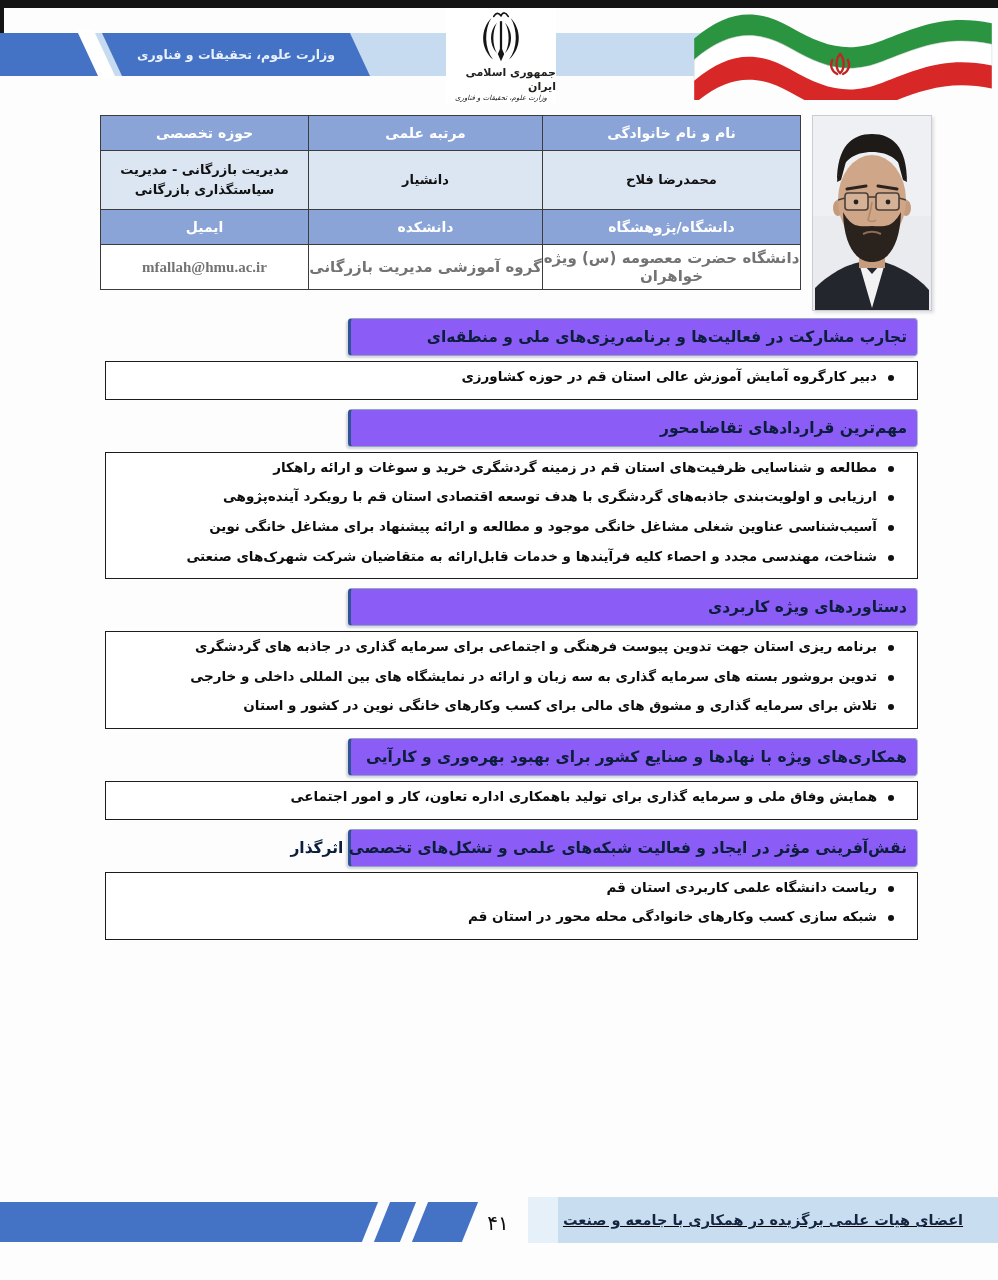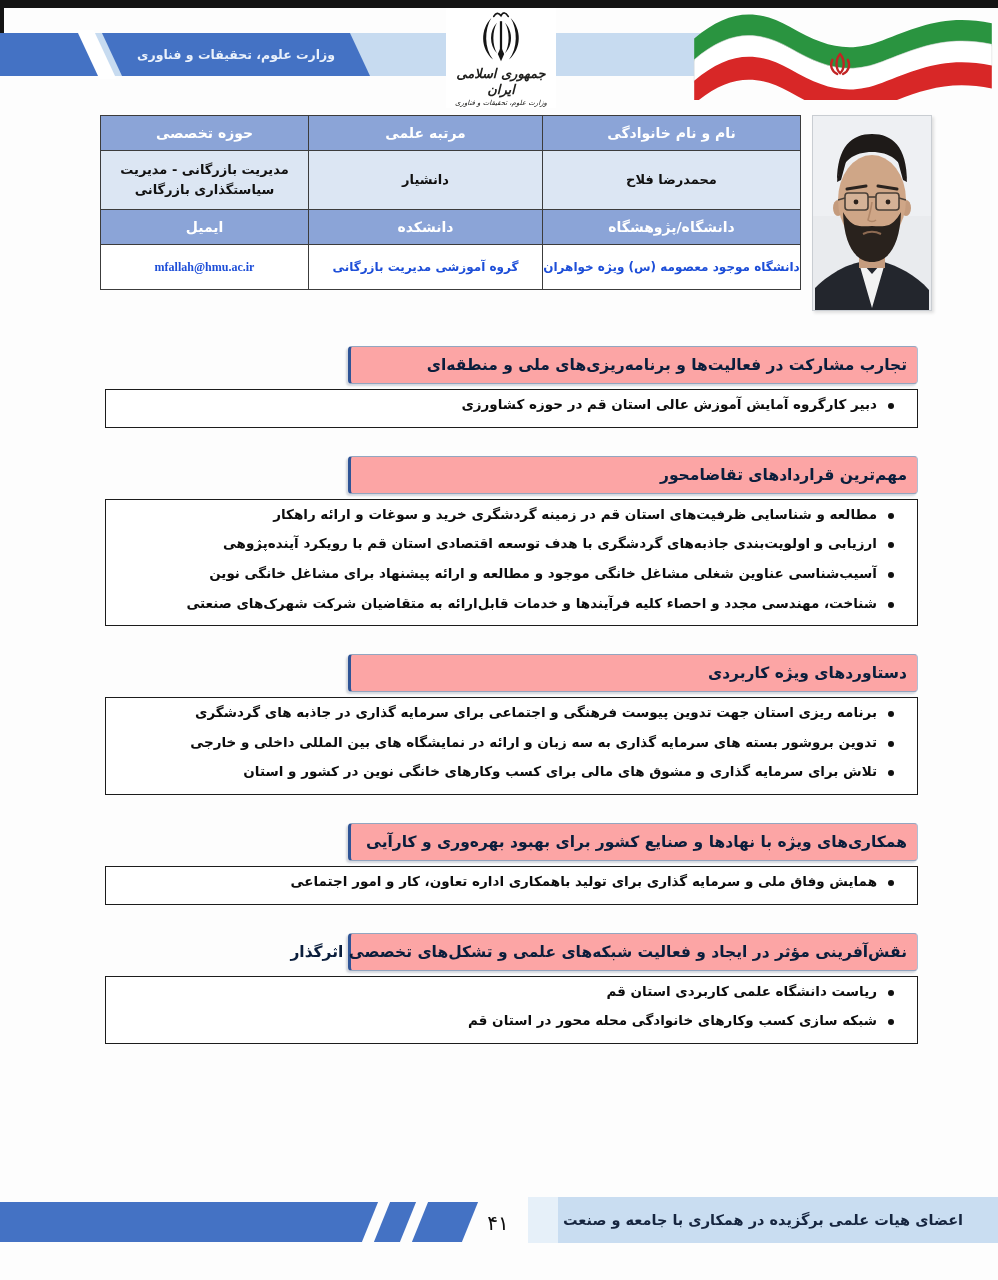--- a/index.html
+++ b/index.html
@@ -9,52 +9,52 @@
   .topbar{position:absolute;top:0;left:0;width:998px;height:8px;background:#141414;}
   .left-strip{position:absolute;top:0;left:0;width:4px;height:40px;background:#141414;}
   .band{position:absolute;top:33px;left:0;width:700px;height:43px;background:#c7dbf0;}
   .band-seg1{position:absolute;top:0;left:-20px;width:112px;height:43px;background:#4472c4;transform:skewX(25deg);}
   .band-slash{position:absolute;top:-3px;left:88px;width:17px;height:49px;background:#ffffff;transform:skewX(25deg);z-index:2;}
   .ministry-ribbon{position:absolute;top:0;left:112px;width:248px;height:43px;background:#4472c4;transform:skewX(25deg);
                    z-index:1;display:flex;align-items:center;justify-content:center;}
   .ministry-ribbon span{transform:skewX(-25deg);color:#eaf1fb;font-size:12.5px;font-weight:bold;white-space:nowrap;}
   .emblem-block{position:absolute;top:8px;left:446px;width:110px;text-align:center;background:#fff;padding:2px 0 0;z-index:3;}
   .emblem-block svg{display:block;margin:0 auto;}
-  .emblem-cap1{font-size:13px;font-style:italic;color:#20201e;font-weight:bold;line-height:1.25;}
+  .emblem-cap1{font-size:11px;color:#20201e;font-weight:bold;line-height:1.25;text-align:right;}
   .emblem-cap2{font-size:7px;font-style:italic;color:#20201e;line-height:1.3;}
   .flag{position:absolute;top:4px;left:688px;width:310px;height:96px;}
   
   .profile-table{position:absolute;top:115px;left:100px;border-collapse:collapse;direction:rtl;
                  font-family:"DejaVu Sans",sans-serif;}
   .profile-table td{border:1px solid #3c3c3c;text-align:center;vertical-align:middle;padding:2px 0;}
   .profile-table td.hdr{background:#8ba4d7;color:#ffffff;font-weight:bold;font-size:14px;height:30px;}
   .profile-table td.val1{background:#dce6f3;color:#111;font-weight:bold;font-size:13px;height:54px;line-height:1.55;}
-  .profile-table td.val2{background:#ffffff;color:#1d4ed8;font-weight:bold;font-size:12px;height:40px;}
+  .profile-table td.val2{background:#ffffff;color:#737373;font-weight:bold;font-size:15px;height:40px;}
   .email{direction:ltr;font-family:"Liberation Serif",serif;font-size:15px;font-weight:bold;color:#000;}
   .photo{position:absolute;top:115px;left:812px;width:118px;height:194px;border:1px solid #c9cdd2;
          box-shadow:2px 2px 3px rgba(0,0,0,.12);}
   
   .sections{position:absolute;top:318px;left:105px;width:813px;direction:rtl;}
-  .sec-header{width:570px;height:38px;background:#fca5a5;border:1px solid #93a6c0;border-right:1px solid #aebfd6;
+  .sec-header{width:570px;height:38px;background:#8b5cf6;border:1px solid #93a6c0;border-right:1px solid #aebfd6;
               border-left:3px solid #2f5496;border-radius:4px;box-shadow:-2px 2px 2px rgba(90,105,130,.25);
-              display:flex;align-items:center;padding:0 10px 0 4px;box-sizing:border-box;margin-bottom:5px;margin-top:28px;}
+              display:flex;align-items:center;padding:0 10px 0 4px;box-sizing:border-box;margin-bottom:5px;}
   .sec-header span{font-size:15.5px;font-weight:bold;color:#0b1e3c;white-space:nowrap;}
   .sec-list{border:1.5px solid #1c1c1c;background:#fff;padding:0 14px 7px 10px;margin-bottom:9px;}
   .sec-list ul{margin:0;padding:0;list-style:none;}
   .sec-list li{position:relative;padding:3px 26px 3px 0;font-size:13.5px;font-weight:bold;color:#0d0d0d;
                line-height:1.75;text-align:right;}
   .sec-list li::before{content:"";position:absolute;right:9px;top:13px;width:6px;height:6px;border-radius:50%;background:#111;}
   
   .f-bluebar{position:absolute;top:1202px;left:-22px;width:392px;height:40px;background:#4472c4;transform:skewX(-22deg);}
   .f-stripe1{position:absolute;top:1202px;left:382px;width:26px;height:40px;background:#4472c4;transform:skewX(-22deg);}
   .f-stripe2{position:absolute;top:1202px;left:420px;width:50px;height:40px;background:#4472c4;transform:skewX(-22deg);}
   .f-pagenum{position:absolute;top:1204px;left:470px;width:56px;height:38px;display:flex;align-items:center;
              justify-content:center;font-size:20px;font-weight:normal;color:#0d0d0d;}
   .f-lightbar{position:absolute;top:1197px;left:528px;width:470px;height:46px;background:#c9ddf1;
-              display:flex;align-items:center;justify-content:center;direction:rtl;}
+              display:flex;align-items:center;justify-content:center;direction:rtl;text-decoration:underline;}
   .f-lightbar .lead{position:absolute;right:auto;left:0;top:0;width:30px;height:46px;background:#e6f0f9;}
   .f-lightbar span{position:relative;font-size:14.5px;font-weight:bold;color:#16253f;z-index:1;}
 </style>
 </head>
 <body>
 
 <div class="page">
 
   <div class="topbar"></div>
   <div class="left-strip"></div>
@@ -113,21 +113,21 @@
       <td class="val1">محمدرضا فلاح</td>
       <td class="val1">دانشیار</td>
       <td class="val1">مدیریت بازرگانی - مدیریت سیاستگذاری بازرگانی</td>
     </tr>
     <tr>
       <td class="hdr">دانشگاه/پژوهشگاه</td>
       <td class="hdr">دانشکده</td>
       <td class="hdr">ایمیل</td>
     </tr>
     <tr>
-      <td class="val2">دانشگاه موجود معصومه (س) ویژه خواهران</td>
+      <td class="val2">دانشگاه حضرت معصومه (س) ویژه خواهران</td>
       <td class="val2">گروه آموزشی  مدیریت بازرگانی</td>
       <td class="val2 email">mfallah@hmu.ac.ir</td>
     </tr>
   </tbody>
     </table>
 
   <svg class="photo" viewBox="0 0 118 194">
     <rect width="118" height="194" fill="#e9ebee"></rect>
     <rect width="118" height="100" fill="#eef0f3"></rect>
     <path d="M2,194 L2,172 C20,154 38,148 47,146 L71,146 C84,150 102,158 116,174 L116,194 Z" fill="#23262d"></path>

